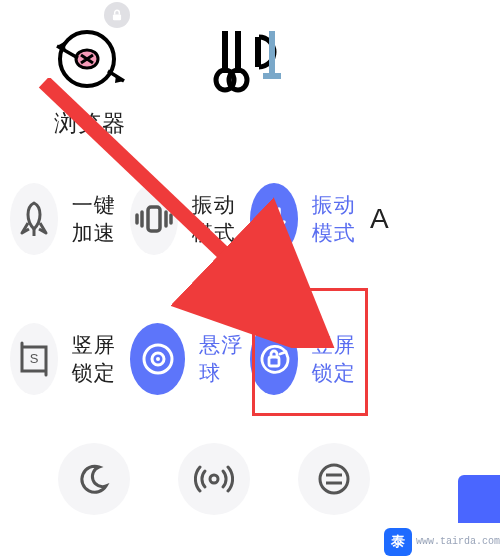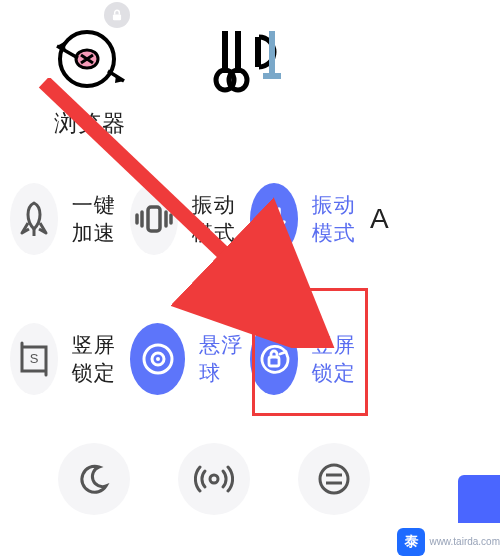--- a/index.html
+++ b/index.html
@@ -129,21 +129,21 @@
     border-radius: 6px;
     background: #1e6bff;
     color: #fff;
     display: flex;
     align-items: center;
     justify-content: center;
     font-size: 14px;
     font-weight: 700;
   }
   .wm-txt { font-size: 18px; font-weight: 700; color: #1e6bff; }
-  .wm-sub { font-size: 10px; color: #98a3b8; margin-top:-2px;}
+  .wm-sub { font-size: 10px; color: #98a3b8; margin-top:-2px;font-family:Liberation Mono, monospace;}
 
   .blue-strip {
     position:absolute;
     right:0;
     bottom:36px;
     width:42px; height:48px;
     background:#4a66ff;
     border-top-left-radius:6px;
   }
 </style>

